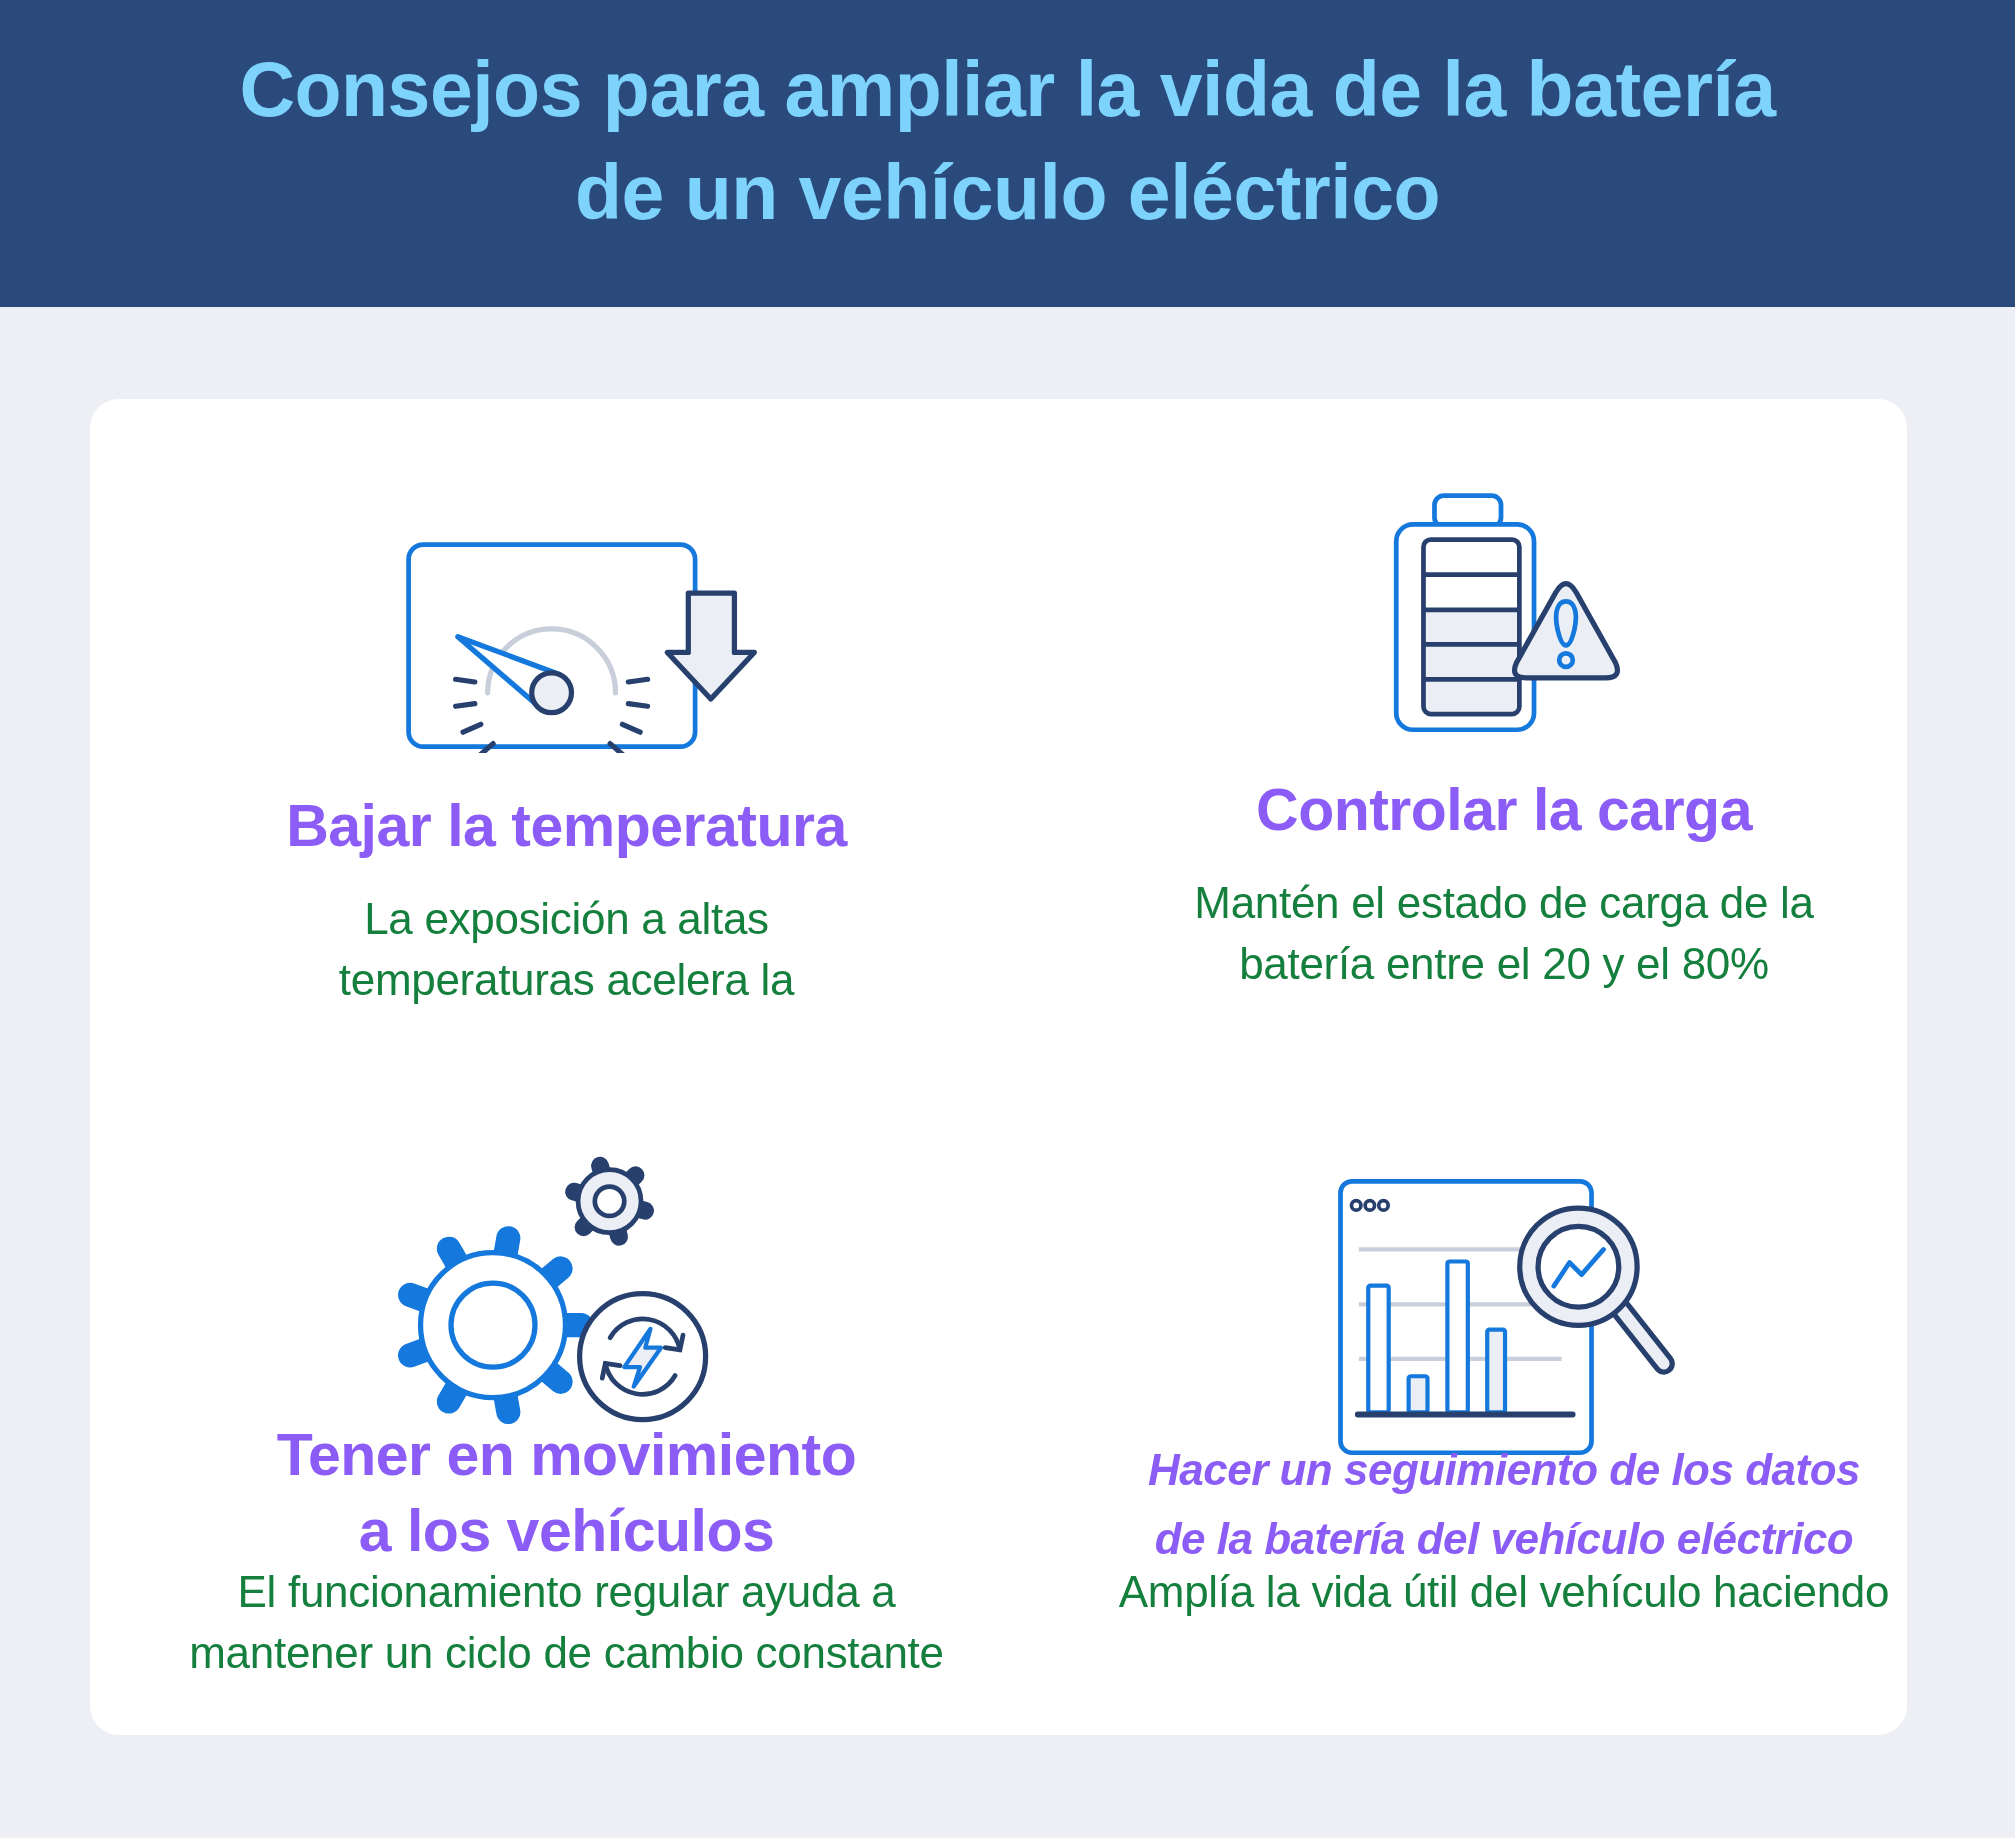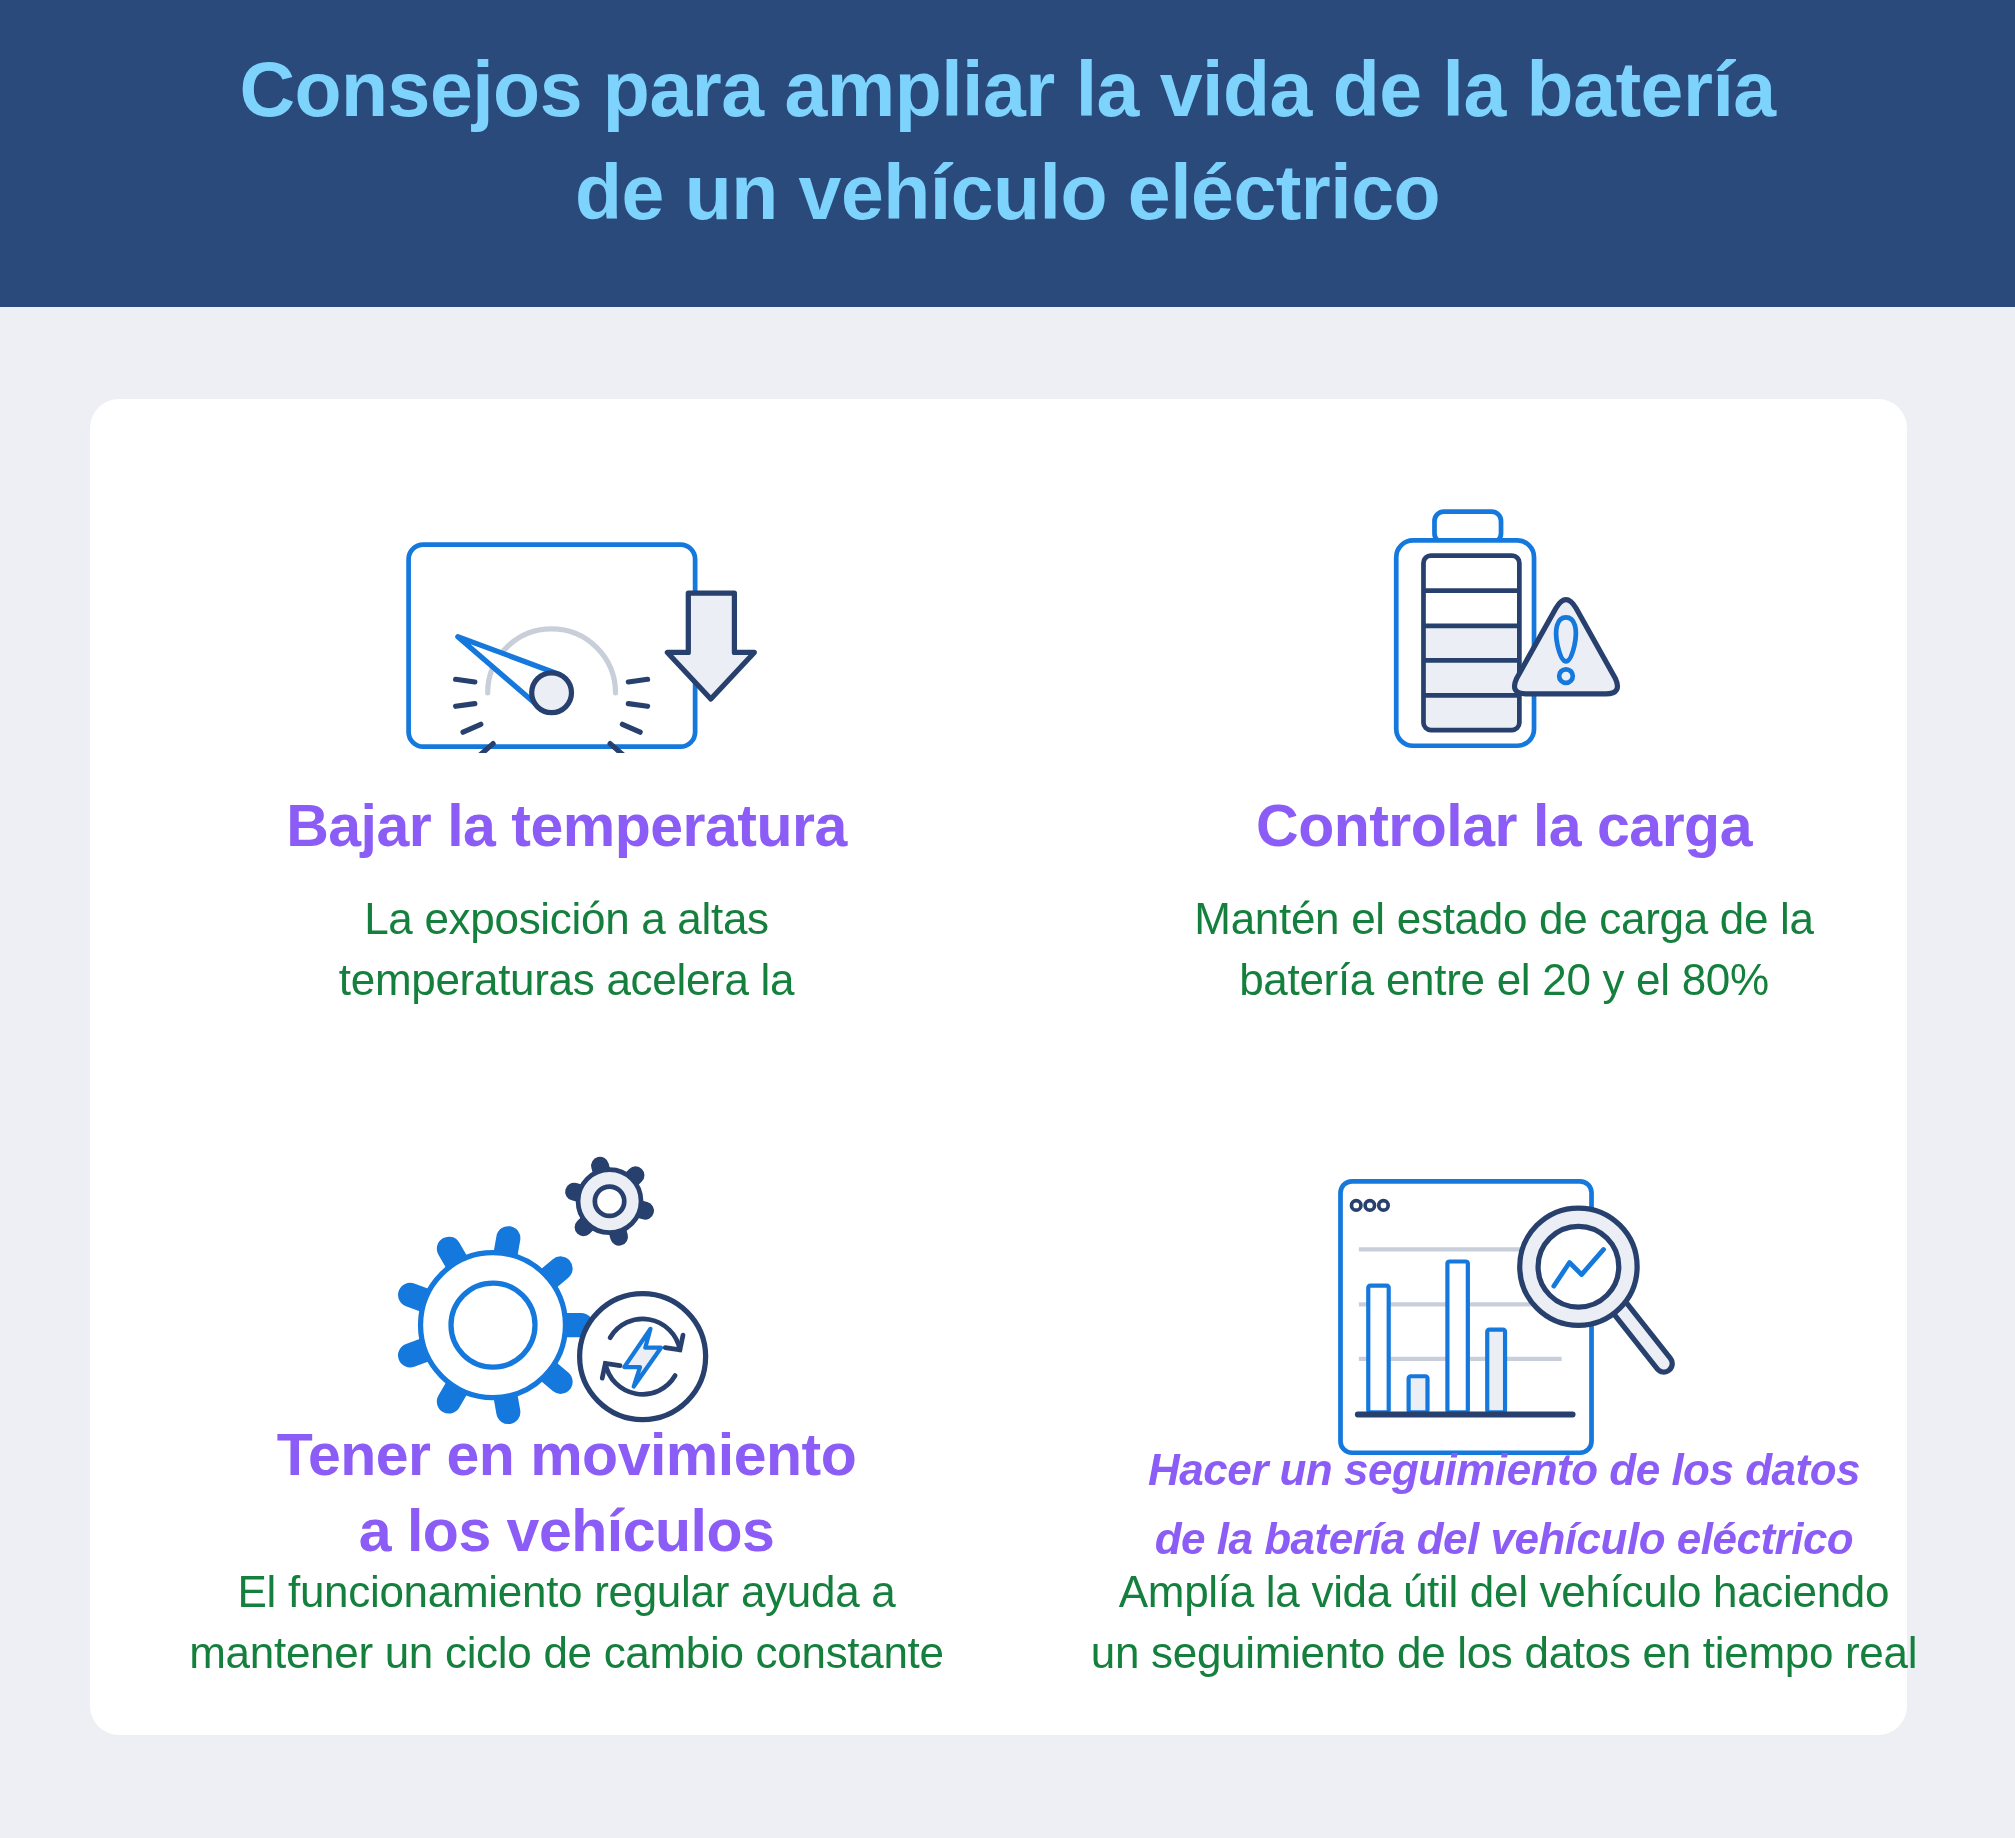--- a/index.html
+++ b/index.html
@@ -18,21 +18,21 @@
     text-align:center;color:#7dd3fc;font-weight:bold;
     font-size:77px;line-height:103px;letter-spacing:-0.5px;
   }
   .title .line{display:block;white-space:nowrap;}
   .card{
     position:absolute;left:90px;top:399px;width:1817px;height:1336px;
     background:#ffffff;border-radius:29px;
   }
   .quad{position:absolute;}
   .q1{left:173px; top:504px; width:787px;height:598px;}
-  .q2{left:1042px;top:504px; width:924px;height:598px;}
+  .q2{left:1042px;top:488px; width:924px;height:598px;}
   .q3{left:173px; top:1123px;width:787px;height:661px;}
   .q4{left:1042px;top:1123px;width:924px;height:661px;}
   .icon{position:absolute;}
   .sec-title{
     position:absolute;left:0;width:100%;text-align:center;
     color:#8b5cf6;font-weight:bold;font-size:59px;line-height:78px;
     letter-spacing:-0.5px;
   }
   .sec-title.small{font-size:44px;line-height:69px;font-style:italic;}
   .sec-title .line,.sec-body .line{display:block;white-space:nowrap;}
@@ -182,18 +182,17 @@
       <circle cx="472" cy="175" r="112" fill="#ebeff5" stroke="#27406e" stroke-width="10"></circle>
       <circle cx="472" cy="175" r="77" fill="#ffffff" stroke="#27406e" stroke-width="10"></circle>
       <polyline points="425,212 455,167 478,190 520,142" fill="none" stroke="#1478dc" stroke-width="9" stroke-linejoin="round" stroke-linecap="round"></polyline>
     </svg>
     <div class="sec-title small" style="top:312px">
       <span class="line">Hacer un seguimiento de los datos</span>
       <span class="line">de la batería del vehículo eléctrico</span>
     </div>
     <div class="sec-body" style="top:438px">
       <span class="line">Amplía la vida útil del vehículo haciendo</span>
-      <span class="line">un seguimiento de los datos en tiempo real</span>
     </div>
   </section>
 
 </div>
 
 
 </body></html>

